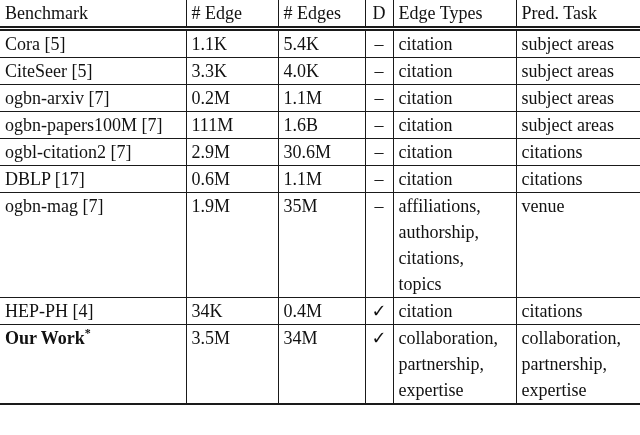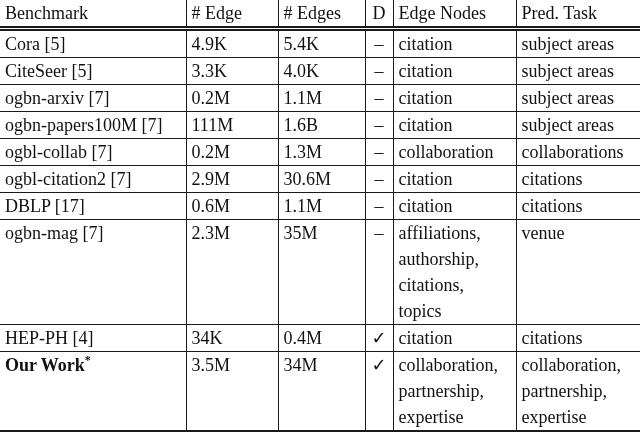--- a/index.html
+++ b/index.html
@@ -69,28 +69,28 @@
       <col class="c-d">
       <col class="c-edgetypes">
       <col class="c-predtask">
   </colgroup>
   <thead>
     <tr>
       <th class="vline">Benchmark</th>
       <th class="vline"># Edge</th>
       <th class="vline"># Edges</th>
       <th class="vline d-col">D</th>
-      <th class="vline">Edge Nodes</th>
+      <th class="vline">Edge Types</th>
       <th>Pred. Task</th>
     </tr>
   </thead>
   <tbody>
     <tr class="h27">
       <td class="vline">Cora [5]</td>
-      <td class="vline">4.9K</td>
+      <td class="vline">1.1K</td>
       <td class="vline">5.4K</td>
       <td class="vline d-col">–</td>
       <td class="vline">citation</td>
       <td>subject areas</td>
     </tr>
     <tr class="h27">
       <td class="vline">CiteSeer [5]</td>
       <td class="vline">3.3K</td>
       <td class="vline">4.0K</td>
       <td class="vline d-col">–</td>
@@ -107,46 +107,38 @@
     </tr>
     <tr class="h27">
       <td class="vline">ogbn-papers100M [7]</td>
       <td class="vline">111M</td>
       <td class="vline">1.6B</td>
       <td class="vline d-col">–</td>
       <td class="vline">citation</td>
       <td>subject areas</td>
     </tr>
     <tr class="h27">
-      <td class="vline">ogbl-collab [7]</td>
-      <td class="vline">0.2M</td>
-      <td class="vline">1.3M</td>
-      <td class="vline d-col">–</td>
-      <td class="vline">collaboration</td>
-      <td>collaborations</td>
-    </tr>
-    <tr class="h27">
       <td class="vline">ogbl-citation2 [7]</td>
       <td class="vline">2.9M</td>
       <td class="vline">30.6M</td>
       <td class="vline d-col">–</td>
       <td class="vline">citation</td>
       <td>citations</td>
     </tr>
     <tr class="h27">
       <td class="vline">DBLP [17]</td>
       <td class="vline">0.6M</td>
       <td class="vline">1.1M</td>
       <td class="vline d-col">–</td>
       <td class="vline">citation</td>
       <td>citations</td>
     </tr>
     <tr class="h104">
       <td class="vline">ogbn-mag [7]</td>
-      <td class="vline">2.3M</td>
+      <td class="vline">1.9M</td>
       <td class="vline">35M</td>
       <td class="vline d-col">–</td>
       <td class="vline">affiliations,
 authorship,
 citations,
 topics</td>
       <td>venue</td>
     </tr>
     <tr class="h27">
       <td class="vline">HEP-PH [4]</td>

